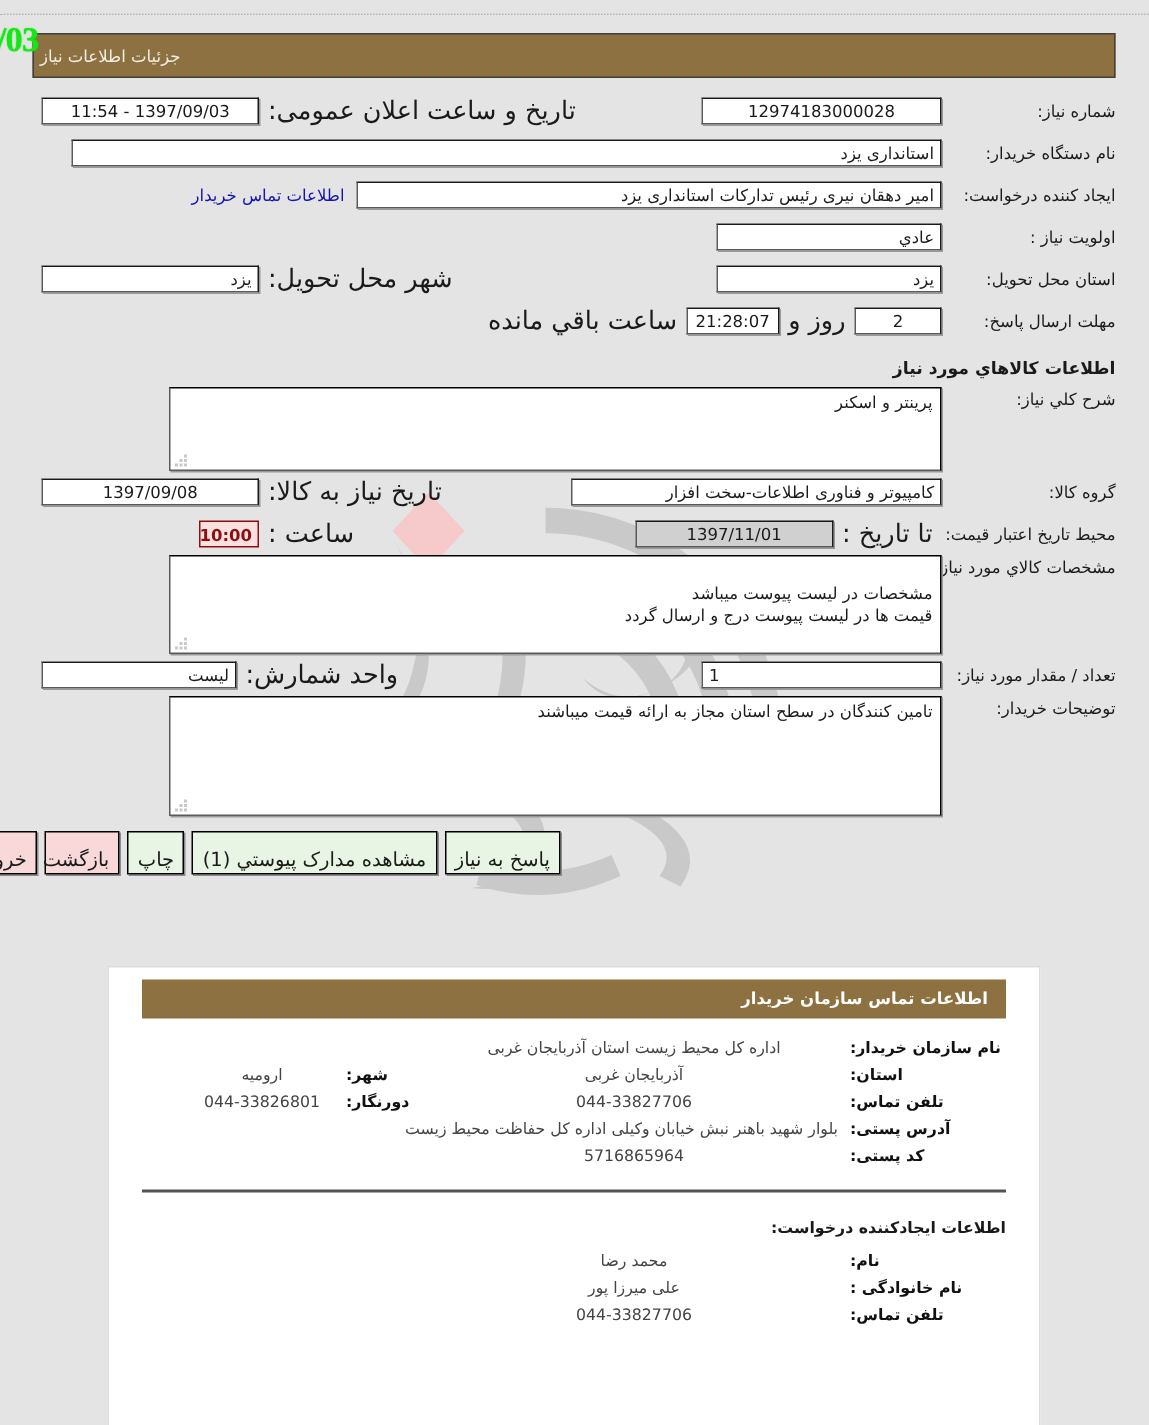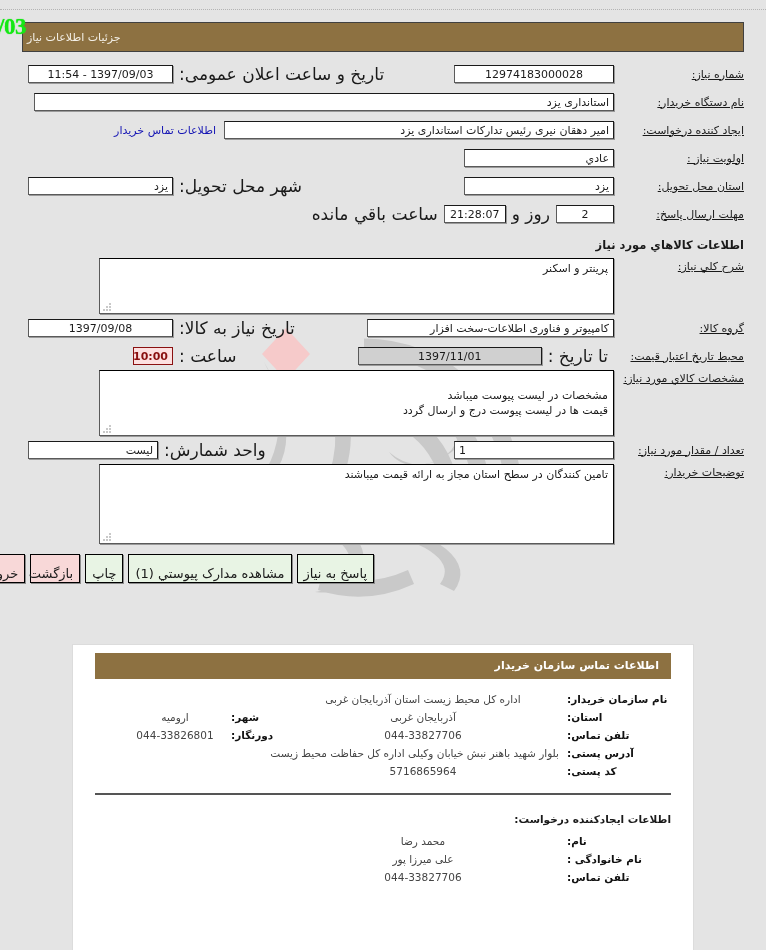--- a/index.html
+++ b/index.html
@@ -89,22 +89,21 @@
     align-items: center;
     justify-content: flex-start;
     height: 28px;
     padding-left: 6px;
   }
   .lbl {
     text-align: right;
     color: #1a1a1a;
     font-size: 11px;
     white-space: nowrap;
-    padding-left: 18px;
-    text-decoration: underline;
+    padding-left: 4px;
   }
   .lbl-w { width: 112px; }
   .fld {
     background: #fff;
     border: 1px solid #000;
     border-top-color: #1a1a1a;
     border-right-color: #1a1a1a;
     border-bottom-color: #5a5a5a;
     border-left-color: #5a5a5a;
     box-shadow: 1px 1px 0 #9a9a9a;
@@ -362,21 +361,21 @@
       <span class="lbl lbl-w">گروه کالا:</span>
       <div class="fld rt" style="width:247px">کامپیوتر و فناوری اطلاعات-سخت افزار</div>
       <span class="spacer"></span>
       <span class="inline-lbl">تاریخ نیاز به کالا:</span>
       <div class="fld" style="width:145px">1397/09/08</div>
     </div>
 
     <div class="row">
       <span class="lbl lbl-w">محیط تاریخ اعتبار قیمت:</span>
       <span class="inline-lbl">تا تاریخ :</span>
-      <div class="fld gray" style="width:184px">1397/11/01</div>
+      <div class="fld gray" style="width:132px">1397/11/01</div>
       <span class="spacer"></span>
       <span class="inline-lbl">ساعت :</span>
       <div class="fld hl" style="width:40px">10:00</div>
       <span style="width:105px"></span>
     </div>
 
     <div class="row-ta">
       <span class="lbl lbl-w">مشخصات کالاي مورد نیاز:</span>
       <div class="ta" style="width:515px;height:66px;white-space:pre-line">
         <span>مشخصات در لیست پیوست میباشد

